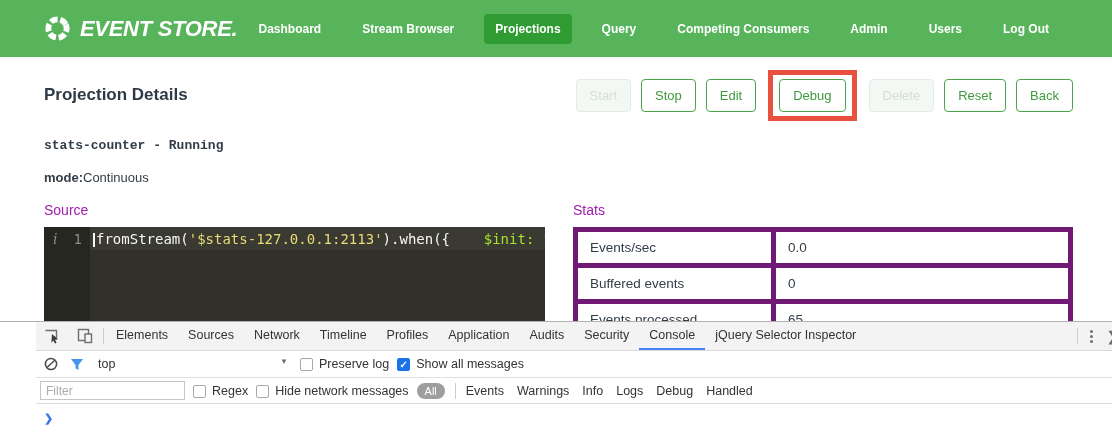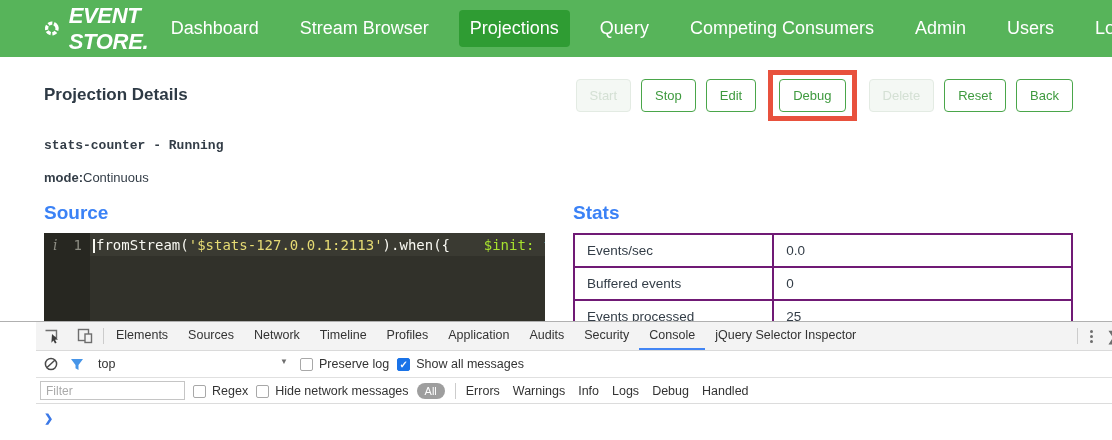--- a/index.html
+++ b/index.html
@@ -7,21 +7,21 @@
     font-family: "Liberation Sans", sans-serif; }
 
   
   .app-header { height: 57px; background: #57b45a; display: flex; align-items: center;
     justify-content: space-between; padding: 0 52px 0 44px; }
   .logo { display: flex; align-items: center; gap: 9px; }
   .logo-ring { width: 27px; height: 27px; }
   .logo-text { color: #fff; font-size: 22px; font-weight: bold; font-style: italic;
     letter-spacing: -0.3px; }
   .main-nav { display: flex; align-items: center; gap: 19px; }
-  .nav-item { color: #fff; font-size: 18px; font-weight: normal; padding: 8px 11px;
+  .nav-item { color: #fff; font-size: 12px; font-weight: bold; padding: 8px 11px;
     border-radius: 4px; cursor: pointer; white-space: nowrap; }
   .nav-item.active { background: #2f9c33; }
 
   
   .content { padding: 0 39px 0 44px; }
   .title-row { display: flex; align-items: center; justify-content: space-between;
     margin-top: 18px; height: 40px; }
   .page-title { font-size: 17px; font-weight: bold; color: #2e3a45; }
   .actions { display: flex; align-items: center; gap: 10px; }
   .btn { background: #fff; border: 1px solid #4aa64a; color: #3f9a3f; font-size: 13px;
@@ -31,39 +31,39 @@
   .highlight-wrap { border: 5px solid #e8513d; padding: 4px 6px; margin: -10px 2px;
     display: inline-block; }
 
   .proj-status { margin-top: 23px; font-size: 13px; font-weight: bold; color: #333d47; font-family: Liberation Mono, monospace; }
   .mode-line { margin-top: 17px; font-size: 13px; color: #333d47; }
   .mode-line b { font-weight: bold; }
 
   .columns { display: flex; gap: 20px; margin-top: 17px; }
   .col-source { width: 501px; }
   .col-stats { flex: 1; margin-left: 8px; }
-  .section-heading { font-size: 19px; font-weight: bold; color: #3b82f6; margin-bottom: 9px; }
+  .section-heading { font-size: 14px; font-weight: normal; color: #a21caf; margin-bottom: 9px; }
 
   
   .editor { display: flex; height: 110px; background: #31312a; font-family: "DejaVu Sans Mono", monospace;
     font-size: 14px; line-height: 21px; overflow: hidden; cursor: text; }
   .gutter { width: 46px; background: #272721; color: #8c8c82; display: flex; flex-direction: column; }
   .gutter-line { display: flex; justify-content: space-between; padding: 2px 8px 0 9px; }
   .gutter-marker { font-style: italic; font-family: "DejaVu Serif", serif; }
   .code-area { flex: 1; color: #f8f8f2; overflow: hidden; }
   .code-line { white-space: pre; padding-top: 2px; background: #3a3a32; padding-left: 3px; }
   .caret { display: inline-block; width: 2px; height: 14px; background: #f8f8f0;
     vertical-align: text-bottom; margin-right: 1px; }
   .tok-string { color: #e6db74; }
   .tok-def { color: #a6e22e; }
   .tok-keyword { color: #66d9ef; font-style: italic; }
 
   
   .stats-table { width: 100%; border-collapse: collapse; font-size: 13.5px; color: #333d47; }
-  .stats-table td { border: 2px solid #701a75; padding: 8px 12px; height: 32px; }
+  .stats-table td { border: 5px solid #701a75; padding: 8px 12px; height: 32px; }
   .stats-table td.lbl { width: 40%; }
 
   
   .devtools { position: absolute; left: 0; top: 321px; width: 1112px; height: 152px;
     background: #fff; border-top: 1px solid #b0b0b0; font-size: 12.5px; color: #333; z-index: 10; padding-left: 36px; }
   .dt-tabs { height: 29px; background: #f3f3f3; border-bottom: 1px solid #dadada;
     display: flex; align-items: stretch; position: relative; overflow: hidden; }
   .dt-iconbtn { display: flex; align-items: center; padding: 0 8px; cursor: pointer; }
   .dt-sep { width: 1px; background: #ccc; height: 16px; align-self: center; margin: 0 2px; }
   .dt-tab { display: flex; align-items: center; padding: 0 10px; cursor: pointer;
@@ -171,21 +171,21 @@
           <tr>
             <td class="lbl">Events/sec</td>
             <td>0.0</td>
           </tr>
           <tr>
             <td class="lbl">Buffered events</td>
             <td>0</td>
           </tr>
           <tr>
             <td class="lbl">Events processed</td>
-            <td>25</td>
+            <td>65</td>
           </tr>
           <tr>
             <td class="lbl"></td>
             <td></td>
           </tr>
         </tbody>
       </table>
     </div>
   </div>
 </div>
@@ -259,21 +259,21 @@
       <span class="chk"></span>
       <span>Regex</span>
     </span>
     <span class="chk-group">
       <span class="chk"></span>
       <span>Hide network messages</span>
     </span>
     <span class="all-badge">All</span>
     <span class="dt-sep"></span>
     <span class="levels">
-      <span class="level">Errors</span>
+      <span class="level">Events</span>
       <span class="level">Warnings</span>
       <span class="level">Info</span>
       <span class="level">Logs</span>
       <span class="level">Debug</span>
       <span class="level">Handled</span>
     </span>
   </div>
 
   <div class="dt-console">
     <span class="prompt">❯</span>

